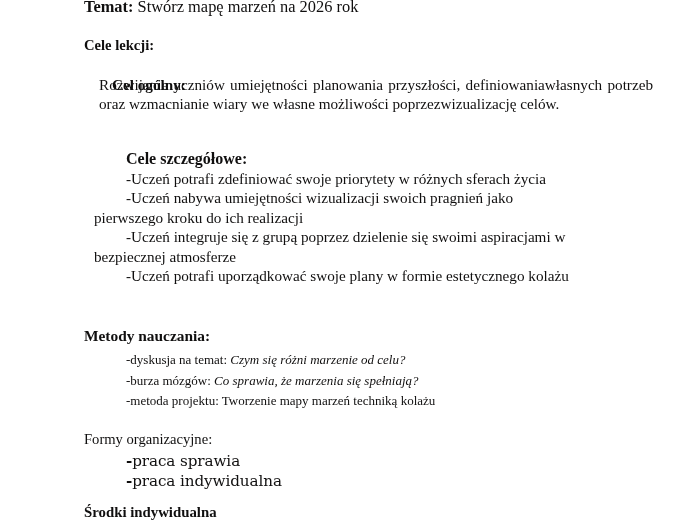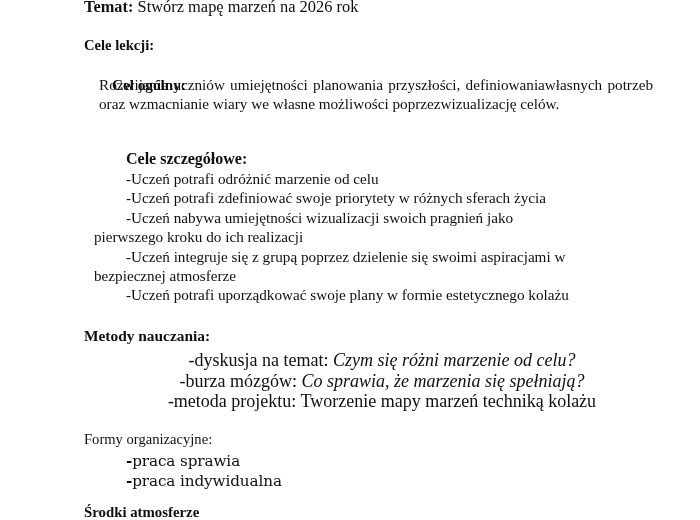--- a/index.html
+++ b/index.html
@@ -111,23 +111,22 @@
     font-size: 15.4px;
     font-weight: bold;
   }
   #methods-list {
     position: absolute;
     left: 126px;
     top: 350px;
     width: 512px;
   }
   .method-item {
-    font-size: 18px;
+    font-size: 13px;
     line-height: 20.6px;
-    text-align: center;
   }
 
   
   #heading-formy {
     left: 84px;
     top: 430px;
     font-size: 14.6px;
     font-weight: normal;
   }
   #forms-list {
@@ -163,23 +162,20 @@
 
   <div class="ln" id="heading-cele-lekcji">Cele lekcji:</div>
 
   <div id="general-aim-block">
     <p id="general-aim-para"><span class="overlap-wrap"><span class="overlap-base">Rozwijanie</span><span class="overlap-over">Cel ogólny:</span></span> <span>uczniów umiejętności planowania przyszłości, definiowaniawłasnych potrzeb oraz wzmacnianie wiary we własne możliwości poprzezwizualizację celów.</span></p>
   </div>
 
   <div id="detailed-aims-group">
     <div id="heading-cele-szczegolowe">Cele szczegółowe:</div>
 
-    <div class="aim-item">
-      <span>-Uczeń potrafi odróżnić marzenie od celu</span>
-    </div>
 
     <div class="aim-item">
       <span>-Uczeń potrafi zdefiniować swoje priorytety w różnych sferach życia</span>
     </div>
 
     <div class="aim-item">
       <span>-Uczeń nabywa umiejętności wizualizacji swoich pragnień jako</span>
       <span class="cont">pierwszego kroku do ich realizacji</span>
     </div>
 
@@ -209,15 +205,15 @@
   <div class="ln" id="heading-formy">Formy organizacyjne:</div>
   <div id="forms-list">
     <div class="form-item">
       <span class="dash">-</span><span>praca sprawia</span>
     </div>
     <div class="form-item">
       <span class="dash">-</span><span>praca indywidualna</span>
     </div>
   </div>
 
-  <div class="ln" id="heading-srodki">Środki atmosferze</div>
+  <div class="ln" id="heading-srodki">Środki indywidualna</div>
 
 </div>
 
 </body></html>

